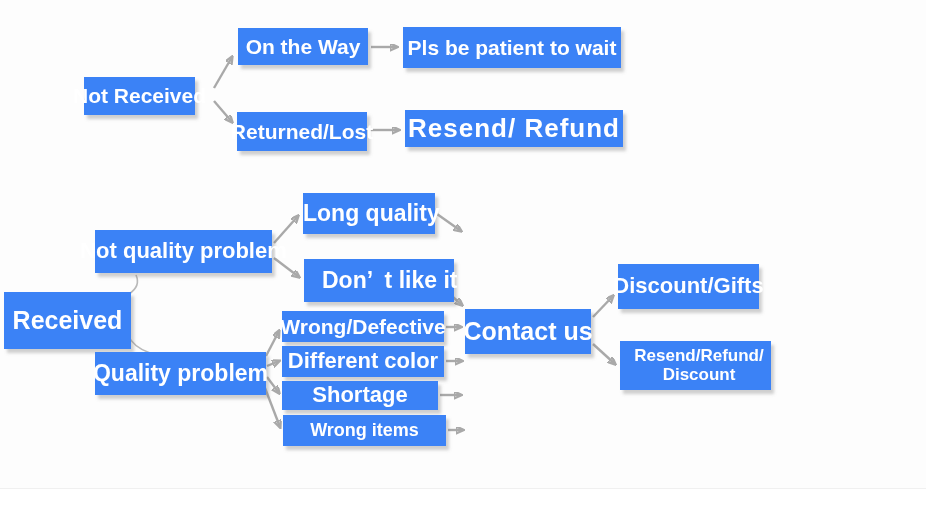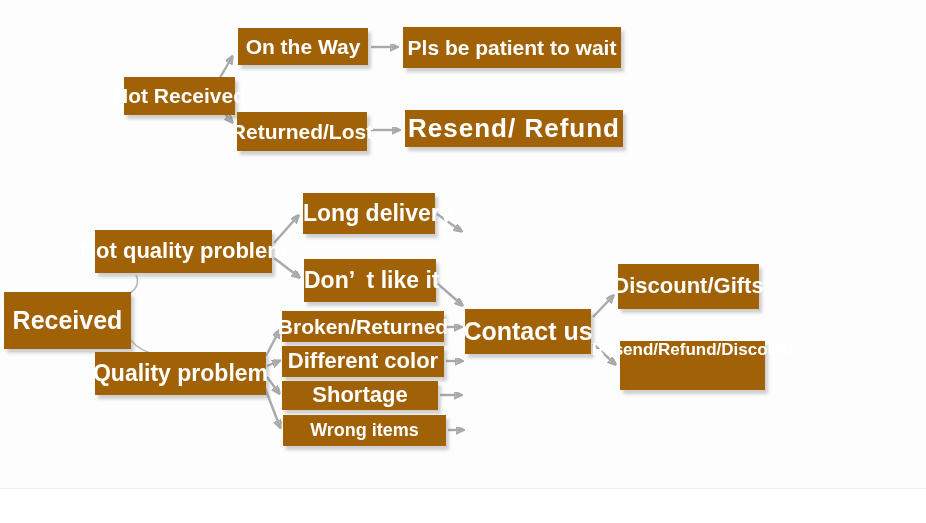--- a/index.html
+++ b/index.html
@@ -17,21 +17,21 @@
   #canvas .bottom-edge{
     position:absolute;left:0;top:488px;width:926px;height:1px;
     background:#f0f0f0;
   }
   #canvas .below-edge{
     position:absolute;left:0;top:489px;width:926px;height:34px;
     background:#ffffff;
   }
   .node{
     position:absolute;
-    background:#a16207;
+    background:#3b82f6;
     color:#ffffff;
     font-weight:600;
     display:flex;
     align-items:center;
     justify-content:center;
     box-shadow:3px 4px 3px rgba(120,120,120,0.35);
     white-space:pre;
     line-height:1.1;
   }
   .node.left{justify-content:flex-start;}
@@ -43,38 +43,38 @@
     stroke:#a9a9a9;
     stroke-width:2.4;
     fill:none;
   }
   #arrow-layer .thin{
     stroke:#b9b9b9;
     stroke-width:1.6;
   }
 
   
-  #n-not-received   {left:84px;  top:77px;  width:111px; height:38px; font-size:21px;margin-left:40px;}
+  #n-not-received   {left:84px;  top:77px;  width:111px; height:38px; font-size:21px;}
   #n-on-the-way     {left:238px; top:28px;  width:130px; height:37px; font-size:21px;}
   #n-pls-wait       {left:403px; top:27px;  width:218px; height:41px; font-size:21px;}
   #n-returned-lost  {left:237px; top:112px; width:130px; height:39px; font-size:21px;}
   #n-resend-refund  {left:405px; top:110px; width:218px; height:37px; font-size:26px; letter-spacing:1px;}
   #n-not-quality    {left:95px;  top:230px; width:177px; height:43px; font-size:22px;}
   #n-long-delivery  {left:303px; top:193px; width:132px; height:41px; font-size:23px; padding-left:0px;}
-  #n-dont-like      {left:304px; top:259px; width:132px; height:43px; font-size:23px; padding-left:0;}
+  #n-dont-like      {left:304px; top:259px; width:132px; height:43px; font-size:23px; padding-left:18px;}
   #n-received       {left:4px;   top:292px; width:127px; height:57px; font-size:25px;}
   #n-quality        {left:95px;  top:352px; width:171px; height:43px; font-size:23px;}
   #n-broken         {left:282px; top:311px; width:162px; height:31px; font-size:21px;}
   #n-different      {left:282px; top:346px; width:162px; height:31px; font-size:22px;}
   #n-shortage       {left:282px; top:381px; width:156px; height:29px; font-size:22px;}
   #n-wrong          {left:283px; top:415px; width:163px; height:31px; font-size:18px;}
   #n-contact        {left:465px; top:309px; width:126px; height:45px; font-size:25px;}
   #n-discount-gifts {left:618px; top:264px; width:141px; height:45px; font-size:22px;}
-  #n-resend-discount{left:620px; top:341px; width:144px; height:49px; font-size:17px; padding-left:1px;
-                     align-items:flex-start; justify-content:center;}
+  #n-resend-discount{left:620px; top:341px; width:144px; height:49px; font-size:17px; padding-left:7px;
+                     flex-direction:column; align-items:center; justify-content:center;}
 </style>
 </head>
 <body>
 
 <div id="canvas">
 
   <svg id="arrow-layer" viewBox="0 0 926 523">
     <defs>
       <marker id="ah" markerWidth="9" markerHeight="8" refX="7" refY="3.5" orient="auto" markerUnits="userSpaceOnUse">
         <path d="M0,0 L8,3.5 L0,7 Z" fill="#a9a9a9" stroke="none"></path>
@@ -101,25 +101,25 @@
     <line x1="593" y1="317" x2="613" y2="296" marker-end="url(#ah)"></line>
     <line x1="593" y1="344" x2="615" y2="364" marker-end="url(#ah)"></line>
   </svg>
 
   <div class="node" id="n-not-received">Not Received</div>
   <div class="node" id="n-on-the-way">On the Way</div>
   <div class="node" id="n-pls-wait">Pls be patient to wait</div>
   <div class="node" id="n-returned-lost">Returned/Lost</div>
   <div class="node" id="n-resend-refund">Resend/ Refund</div>
   <div class="node" id="n-not-quality">Not quality problem</div>
-  <div class="node left" id="n-long-delivery">Long delivery</div>
+  <div class="node left" id="n-long-delivery">Long quality</div>
   <div class="node left" id="n-dont-like">Don’  t like it</div>
   <div class="node" id="n-received">Received</div>
   <div class="node" id="n-quality">Quality problem</div>
-  <div class="node" id="n-broken">Broken/Returned</div>
+  <div class="node" id="n-broken">Wrong/Defective</div>
   <div class="node" id="n-different">Different color</div>
   <div class="node" id="n-shortage">Shortage</div>
   <div class="node" id="n-wrong">Wrong items</div>
   <div class="node" id="n-contact">Contact us</div>
   <div class="node" id="n-discount-gifts">Discount/Gifts</div>
   <div class="node" id="n-resend-discount">
     <span>Resend/Refund/</span>
     <span>Discount</span>
   </div>
 

